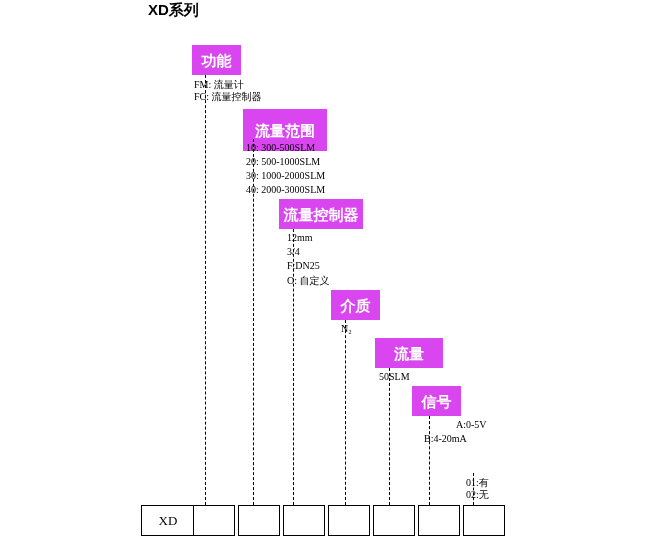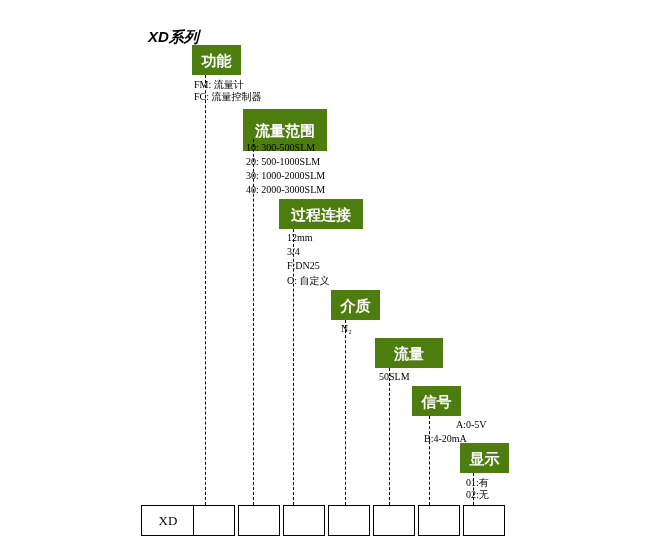--- a/index.html
+++ b/index.html
@@ -17,21 +17,21 @@
   }
   .title {
     position: absolute;
     font-size: 15px;
     font-weight: bold;
     color: #000000;
     white-space: nowrap;
   }
   .cat-box {
     position: absolute;
-    background: #4d7c0f;
+    background: #d946ef;
     color: #ffffff;
     font-size: 15px;
     font-weight: bold;
     display: flex;
     align-items: center;
     justify-content: center;
     white-space: nowrap;
     letter-spacing: 0px;
     line-height: 1;
   }
@@ -61,55 +61,54 @@
   .code-box.first {
     font-size: 13px;
     font-weight: normal;
   }
 </style>
 </head>
 <body>
 
 <div id="page">
 
-  <div class="title" style="left:148px; top:28px;font-style:italic;">XD系列</div>
+  <div class="title" style="left:148px; top:1px;">XD系列</div>
 
   <div class="cat-box" style="left:192px; top:45px; width:49px; height:30px;">功能</div>
   <div class="opt" style="left:194px; top:78px;">FM:          流量计</div>
   <div class="opt" style="left:194px; top:90px;">FC:          流量控制器</div>
   <div class="vline" style="left:205px; top:75px; height:430px;"></div>
 
   <div class="cat-box" style="left:243px; top:109px; width:84px; height:42px;">流量范围</div>
   <div class="opt" style="left:246px; top:142px;">10:      300-500SLM</div>
   <div class="opt" style="left:246px; top:156px;">20:      500-1000SLM</div>
   <div class="opt" style="left:246px; top:170px;">30:      1000-2000SLM</div>
   <div class="opt" style="left:246px; top:184px;">40:      2000-3000SLM</div>
   <div class="vline" style="left:253px; top:139px; height:366px;"></div>
 
-  <div class="cat-box" style="left:279px; top:199px; width:84px; height:30px;">过程连接</div>
+  <div class="cat-box" style="left:279px; top:199px; width:84px; height:30px;">流量控制器</div>
   <div class="opt" style="left:287px; top:232px;">12mm</div>
   <div class="opt" style="left:287px; top:246px;">3/4</div>
   <div class="opt" style="left:287px; top:260px;">F:DN25</div>
   <div class="opt" style="left:287px; top:274px;">O: 自定义</div>
   <div class="vline" style="left:293px; top:229px; height:276px;"></div>
 
   <div class="cat-box" style="left:331px; top:290px; width:49px; height:30px;">介质</div>
   <div class="opt" style="left:341px; top:323px;">N₂</div>
   <div class="vline" style="left:345px; top:320px; height:185px;"></div>
 
   <div class="cat-box" style="left:375px; top:338px; width:68px; height:30px;">流量</div>
   <div class="opt" style="left:379px; top:371px;">50SLM</div>
   <div class="vline" style="left:389px; top:368px; height:137px;"></div>
 
   <div class="cat-box" style="left:412px; top:386px; width:49px; height:30px;">信号</div>
   <div class="opt" style="left:424px; top:419px;margin-left:32px;">A:0-5V</div>
   <div class="opt" style="left:424px; top:433px;">B:4-20mA</div>
   <div class="vline" style="left:429px; top:416px; height:89px;"></div>
 
-  <div class="cat-box" style="left:460px; top:443px; width:49px; height:30px;">显示</div>
   <div class="opt" style="left:466px; top:476px;">01:有</div>
   <div class="opt" style="left:466px; top:488px;">02:无</div>
   <div class="vline" style="left:473px; top:473px; height:32px;"></div>
 
   <div class="code-box first" style="left:141px; top:505px; width:52px; height:29px;">XD</div>
   <div class="code-box" style="left:193px; top:505px; width:40px; height:29px;"></div>
   <div class="code-box" style="left:238px; top:505px; width:40px; height:29px;"></div>
   <div class="code-box" style="left:283px; top:505px; width:40px; height:29px;"></div>
   <div class="code-box" style="left:328px; top:505px; width:40px; height:29px;"></div>
   <div class="code-box" style="left:373px; top:505px; width:40px; height:29px;"></div>

